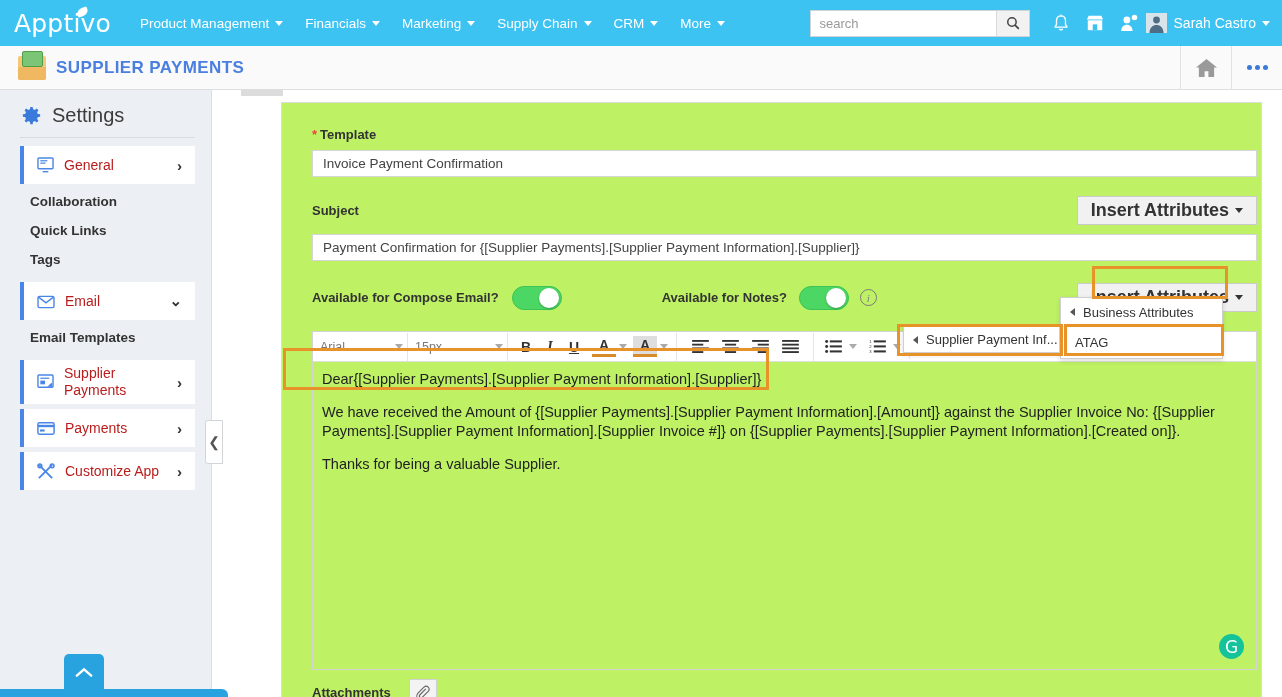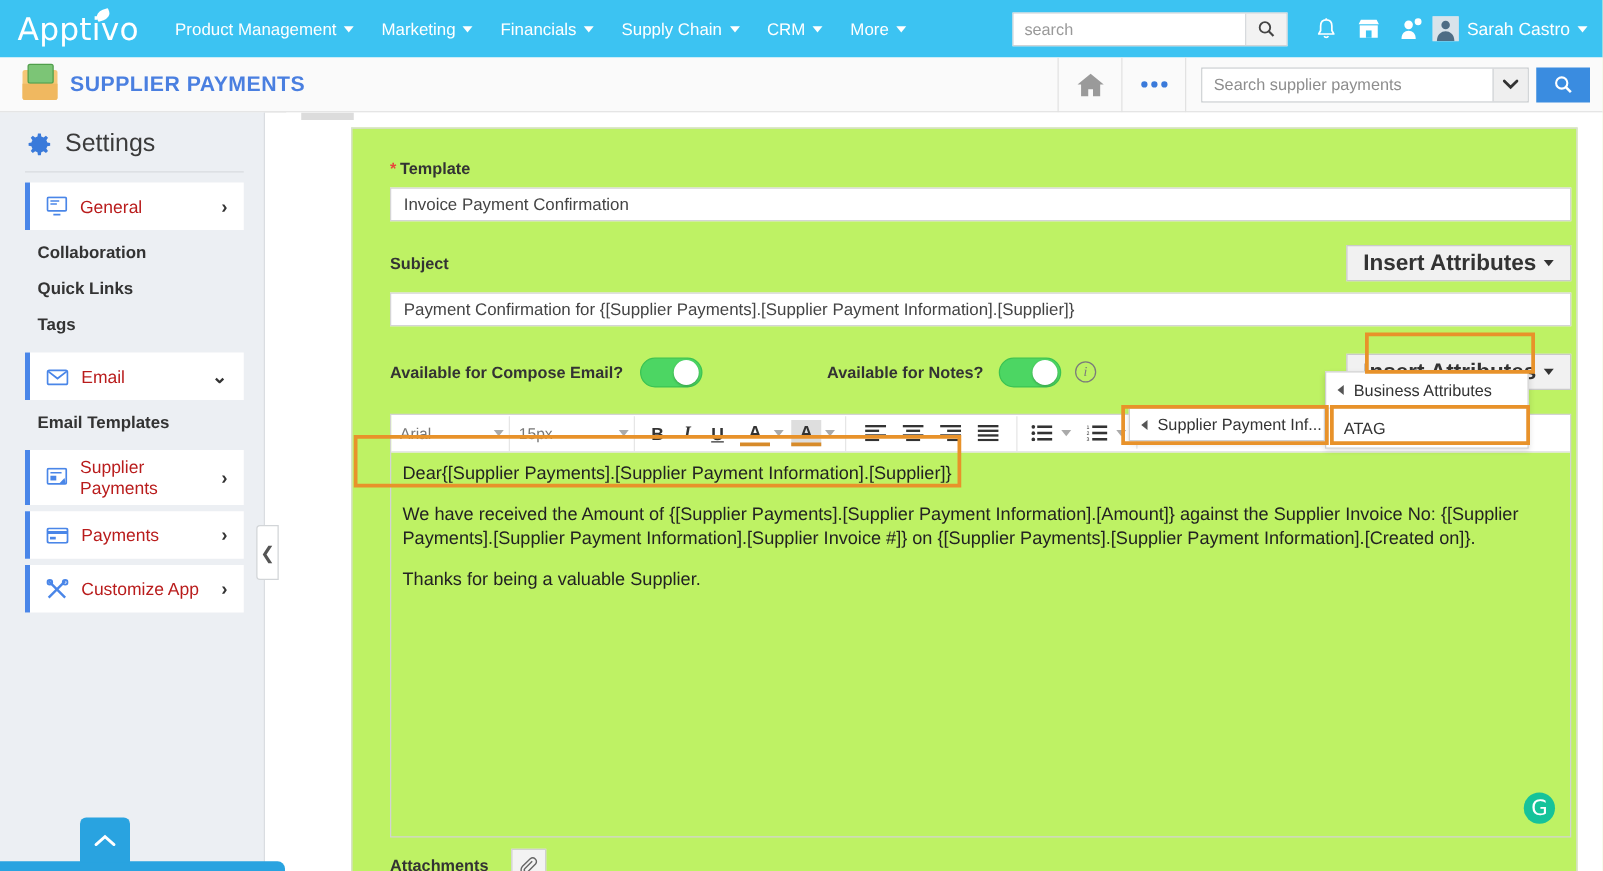--- a/index.html
+++ b/index.html
@@ -262,25 +262,25 @@
 <div id="topnav">
   <div id="logo">
     <span>Apptivo</span>
     <span class="leaf"></span>
   </div>
   <div class="navitem">
     <span>Product Management</span>
     <i class="caret"></i>
   </div>
   <div class="navitem">
+    <span>Financials</span>
+    <i class="caret"></i>
+  </div>
+  <div class="navitem">
     <span>Marketing</span>
-    <i class="caret"></i>
-  </div>
-  <div class="navitem">
-    <span>Financials</span>
     <i class="caret"></i>
   </div>
   <div class="navitem">
     <span>Supply Chain</span>
     <i class="caret"></i>
   </div>
   <div class="navitem">
     <span>CRM</span>
     <i class="caret"></i>
   </div>
@@ -342,36 +342,20 @@
       <svg width="23" height="21" viewBox="0 0 24 22">
         <path d="M12 2 L23 11 h-3 v10 h-6 v-6 h-4 v6 H4 V11 H1 z" fill="#9a9a9a"></path>
       </svg>
     </div>
     <div class="appbar-cell">
       <span id="dots">
         <span></span>
           <span></span>
           <span></span>
       </span>
-    </div>
-    <div id="appsearch-wrap">
-      <div id="appsearch">
-        <input type="text" placeholder="Search supplier payments" style="">
-        <div class="dd">
-          <svg width="13" height="9" viewBox="0 0 14 9">
-            <path d="M1.5 1.5 L7 7 L12.5 1.5" fill="none" stroke="#333" stroke-width="2.4" stroke-linecap="round"></path>
-          </svg>
-        </div>
-      </div>
-      <div id="appsearch-go">
-        <svg width="15" height="15" viewBox="0 0 16 16">
-          <circle cx="6.8" cy="6.8" r="4.8" fill="none" stroke="#fff" stroke-width="1.8"></circle>
-          <line x1="10.3" y1="10.3" x2="14.6" y2="14.6" stroke="#fff" stroke-width="2.2"></line>
-        </svg>
-      </div>
     </div>
   </div>
 </div>
 
 <div id="sidebar">
   <div id="settings-head">
     <svg width="23" height="23" viewBox="0 0 24 24">
       <path fill="#3a7ada" d="M12 8.2a3.8 3.8 0 1 0 0 7.6 3.8 3.8 0 0 0 0-7.6zm0 5.8a2 2 0 1 1 0-4 2 2 0 0 1 0 4z"></path>
       <path fill="#3a7ada" d="M21 13.2v-2.4l-2.4-.4a6.9 6.9 0 0 0-.8-1.9l1.4-2-1.7-1.7-2 1.4a6.9 6.9 0 0 0-1.9-.8L13.2 3h-2.4l-.4 2.4a6.9 6.9 0 0 0-1.9.8l-2-1.4L4.8 6.5l1.4 2a6.9 6.9 0 0 0-.8 1.9L3 10.8v2.4l2.4.4c.2.7.5 1.3.8 1.9l-1.4 2 1.7 1.7 2-1.4c.6.3 1.2.6 1.9.8l.4 2.4h2.4l.4-2.4c.7-.2 1.3-.5 1.9-.8l2 1.4 1.7-1.7-1.4-2c.3-.6.6-1.2.8-1.9l2.4-.4z"></path>
     </svg>

